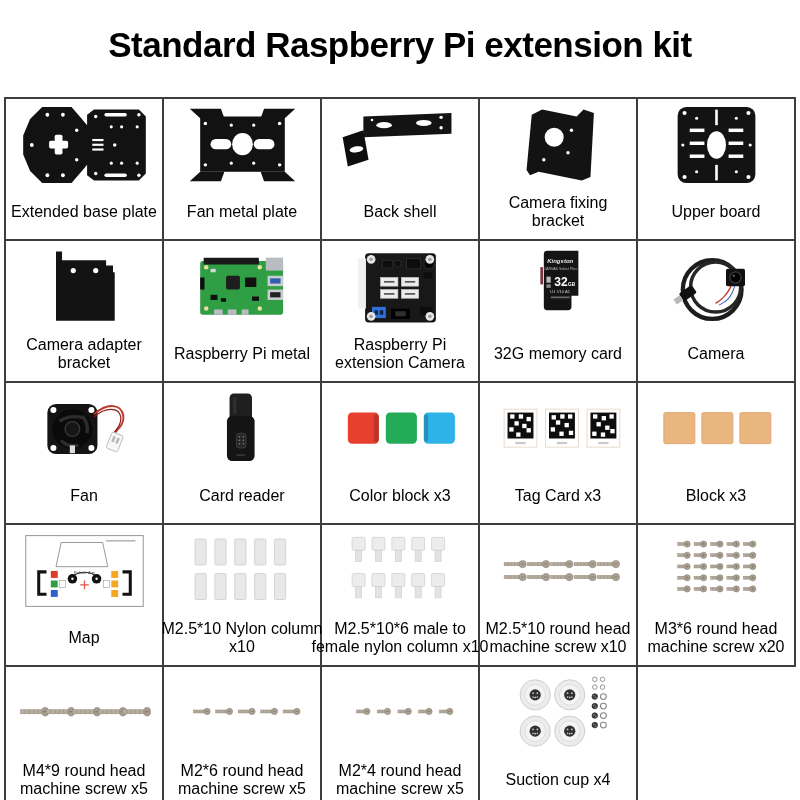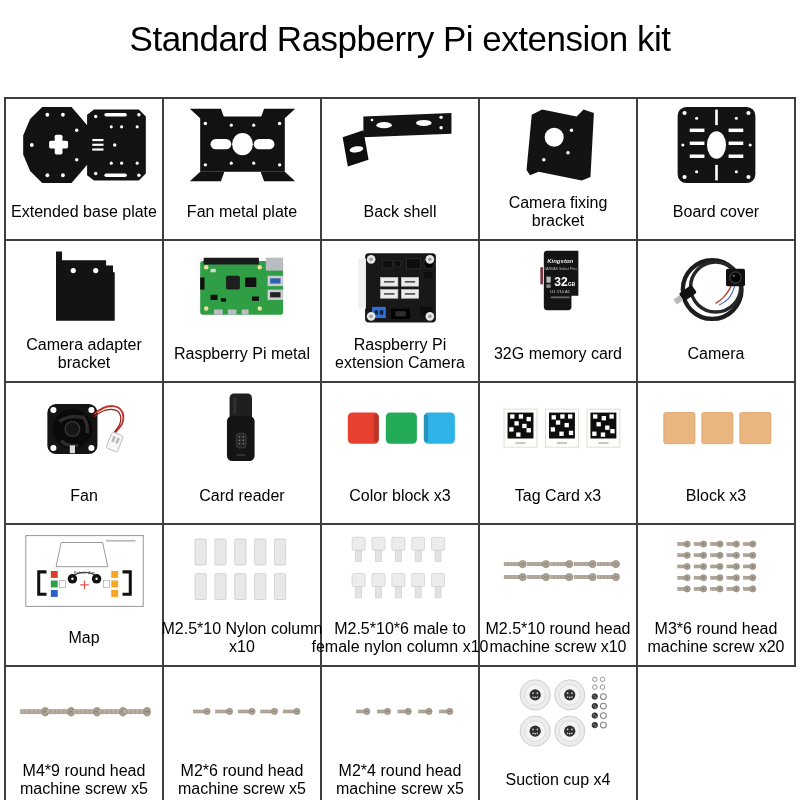--- a/index.html
+++ b/index.html
@@ -1,18 +1,18 @@
 <!DOCTYPE html>
 <html><head>
 <meta charset="utf-8">
 <style>
   html,body{margin:0;padding:0;}
   body{width:800px;height:800px;background:#fff;overflow:hidden;
        font-family:"Liberation Sans",sans-serif;color:#000;position:relative;}
-  .page-title{padding-top:19px;text-align:center;font-size:35px;font-weight:normal;
+  .page-title{padding-top:25px;text-align:center;font-size:35px;font-weight:bold;
               letter-spacing:-0.5px;color:#000;}
   table.kit{position:absolute;left:4px;top:97px;width:792px;border-collapse:collapse;
             table-layout:fixed;}
   td.celltd{padding:0;border:2px solid #3e3e3e;height:140px;vertical-align:top;background:#fff;}
   td.empty{border:none;background:#fff;}
   .cell{height:136px;display:flex;flex-direction:column;align-items:center;justify-content:flex-end;}
   .art{height:92px;width:133px;display:flex;align-items:center;justify-content:center;}
   .art svg{display:block;}
   .labelwrap{height:42px;display:flex;align-items:center;justify-content:center;padding-bottom:3px;}
   .label{white-space:pre;text-align:center;font-size:16px;line-height:1.12;color:#000;}
@@ -155,21 +155,21 @@
                   <circle cx="54" cy="16" r="1.8"></circle>
                   <circle cx="100" cy="16" r="1.8"></circle>
                   <circle cx="54" cy="78" r="1.8"></circle>
                   <circle cx="100" cy="78" r="1.8"></circle>
                   <circle cx="38" cy="47" r="1.8"></circle>
                   <circle cx="116" cy="47" r="1.8"></circle>
                 </g>
       </svg>
     </div>
     <div class="labelwrap">
-              <span class="label">Board cover</span>
+              <span class="label">Upper board</span>
             </div>
   </div>
         </td>
 </tr>
 
 <tr>
   <td class="celltd">
           <div class="cell">
     <div class="art">
       <svg width="154" height="94" viewBox="0 0 154 94">

